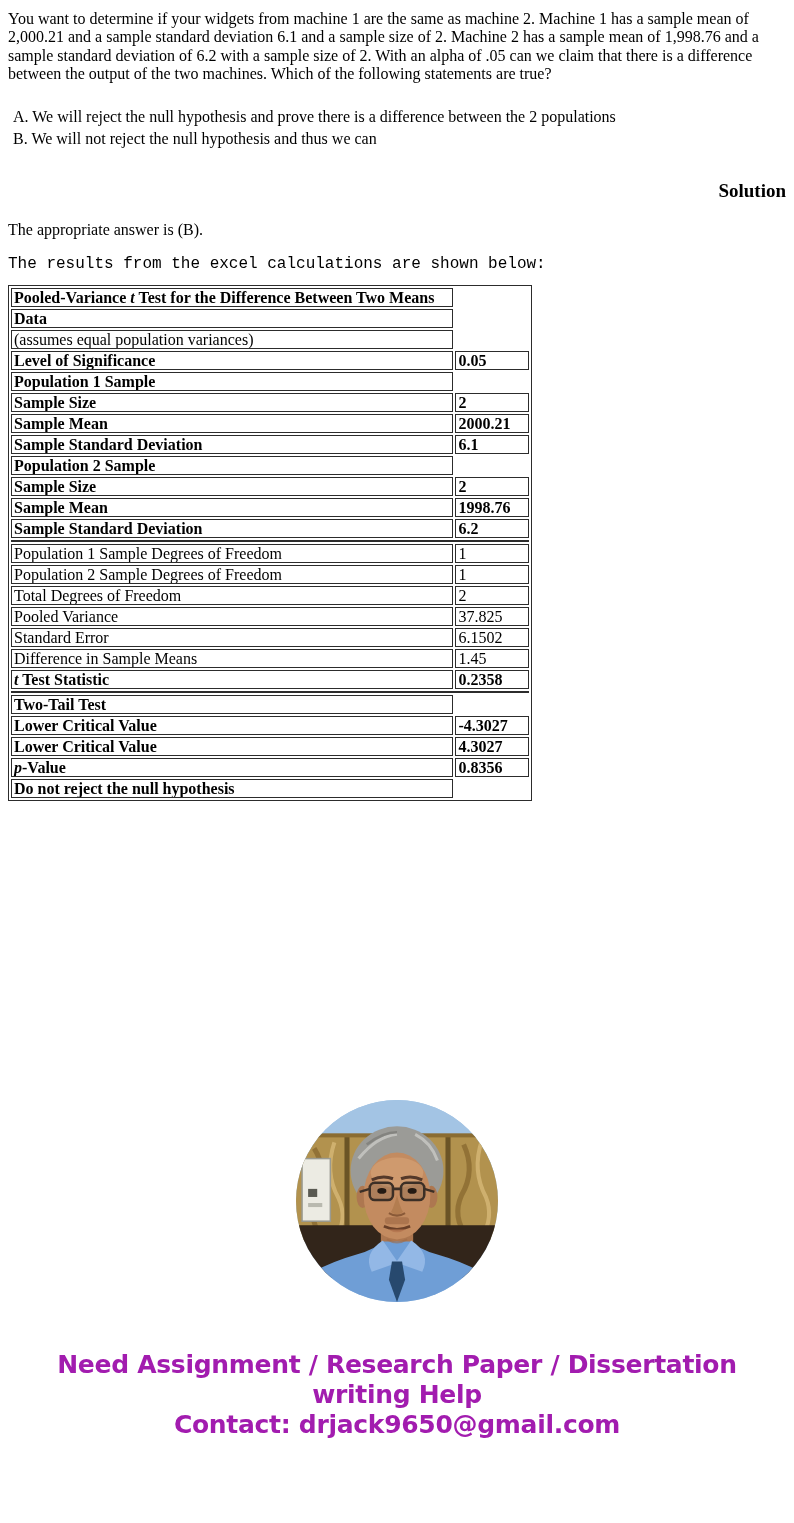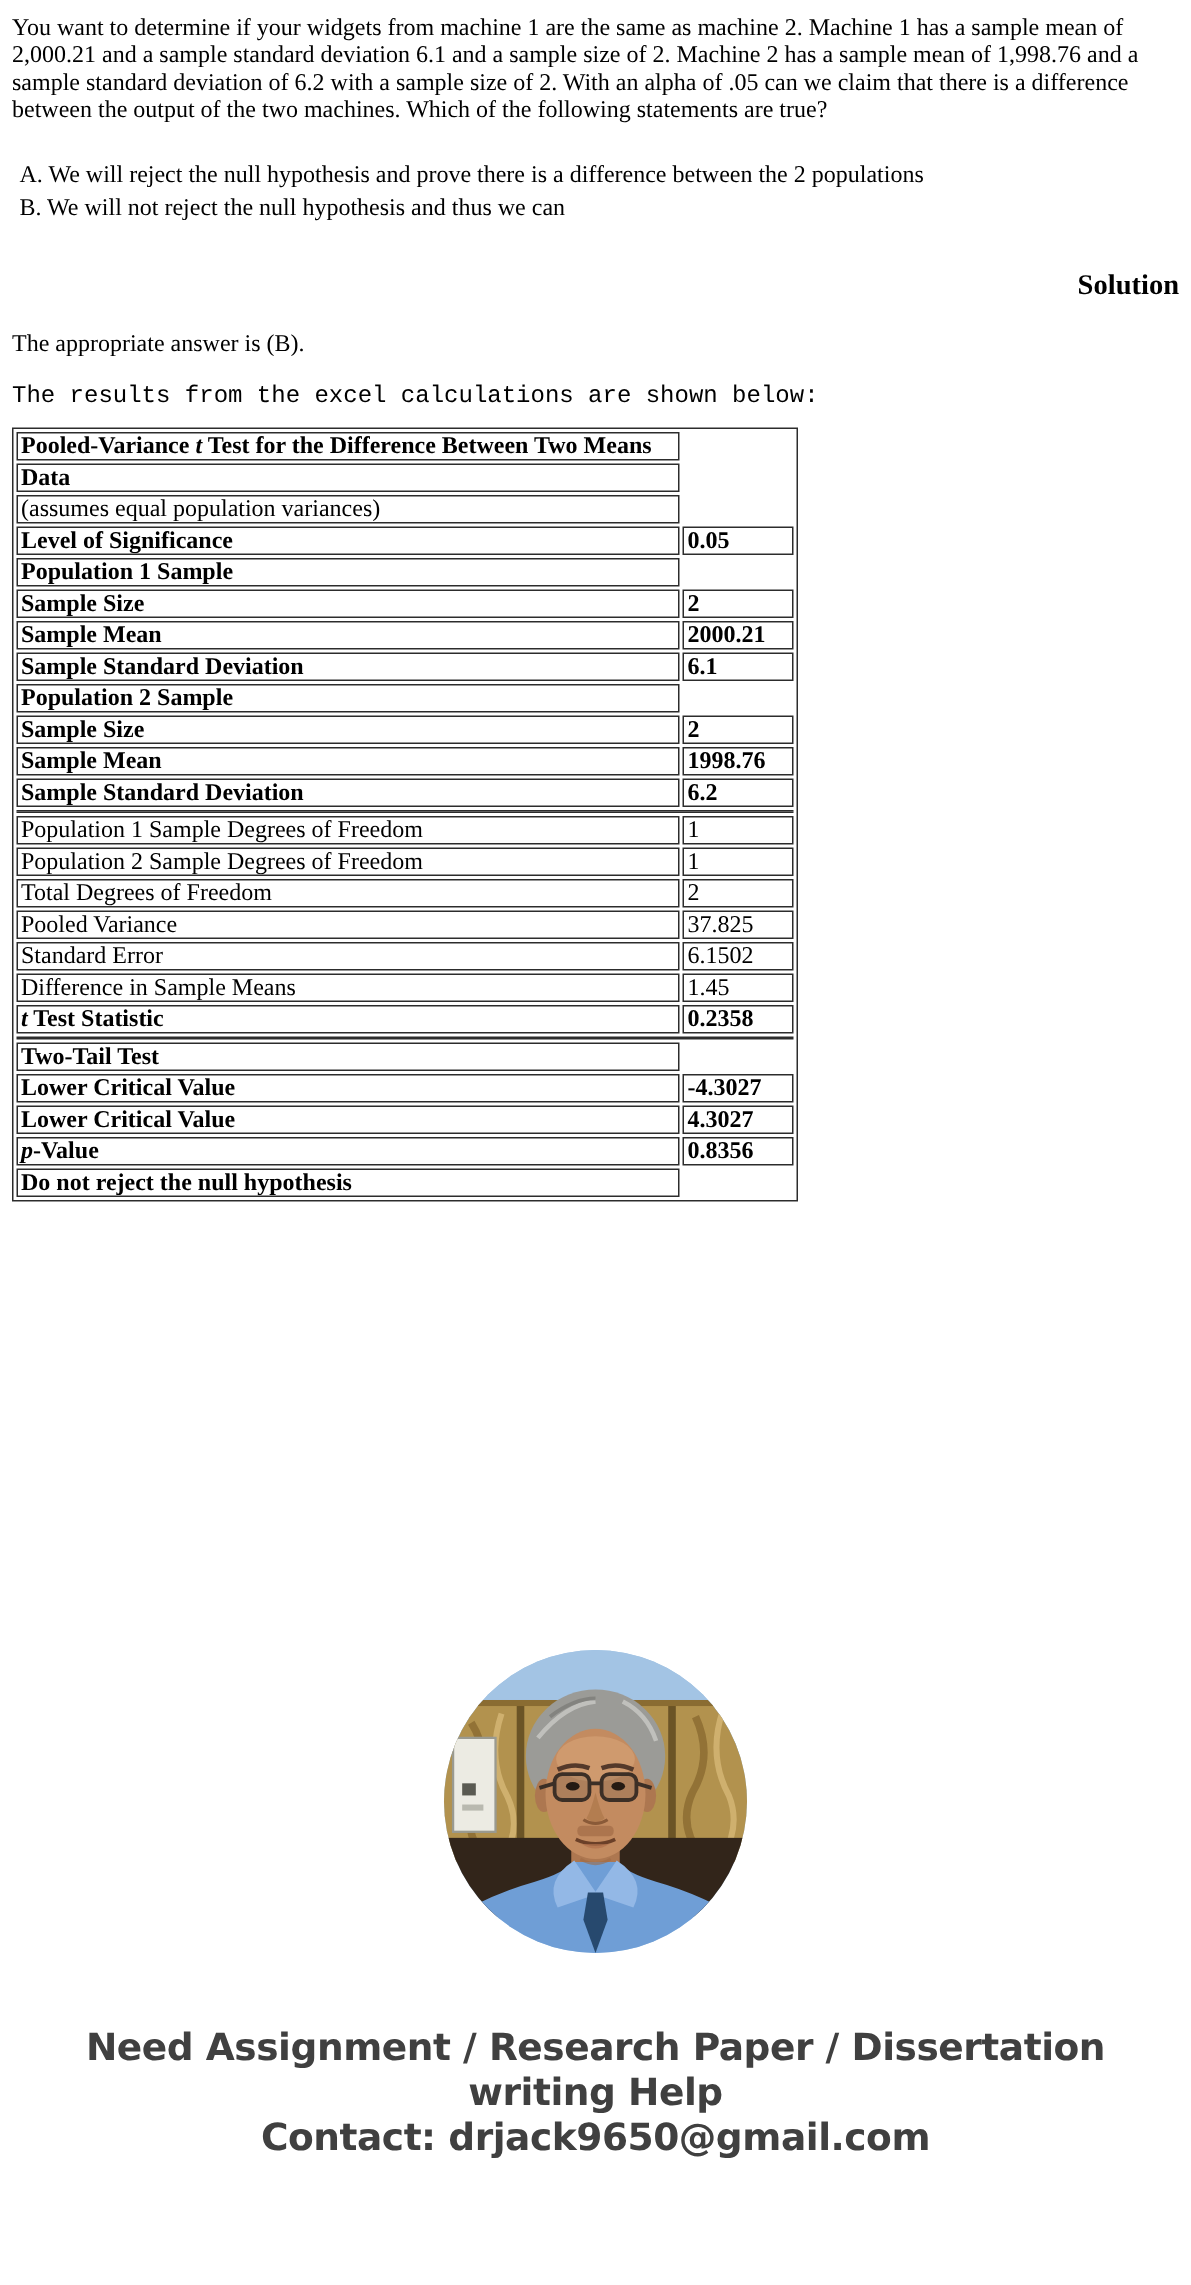--- a/index.html
+++ b/index.html
@@ -82,21 +82,21 @@
 
   
   .footer-banner {
     margin-top: 48px;
     text-align: center;
     font-family: "DejaVu Sans", "Liberation Sans", sans-serif;
     font-weight: bold;
     font-size: 25px;
     line-height: 30px;
     letter-spacing: -0.3px;
-    color: #404040;
+    color: #a21caf;
   }
 </style>
 </head>
 <body>
 
 <div class="page">
 
   <p class="q-paragraph">You want to determine if your widgets from machine 1 are the same as machine 2. Machine 1 has a sample mean of 2,000.21 and a sample standard deviation 6.1 and a sample size of 2. Machine 2 has a sample mean of 1,998.76 and a sample standard deviation of 6.2 with a sample size of 2. With an alpha of .05 can we claim that there is a difference between the output of the two machines. Which of the following statements are true?</p>
 
   <div class="options">

